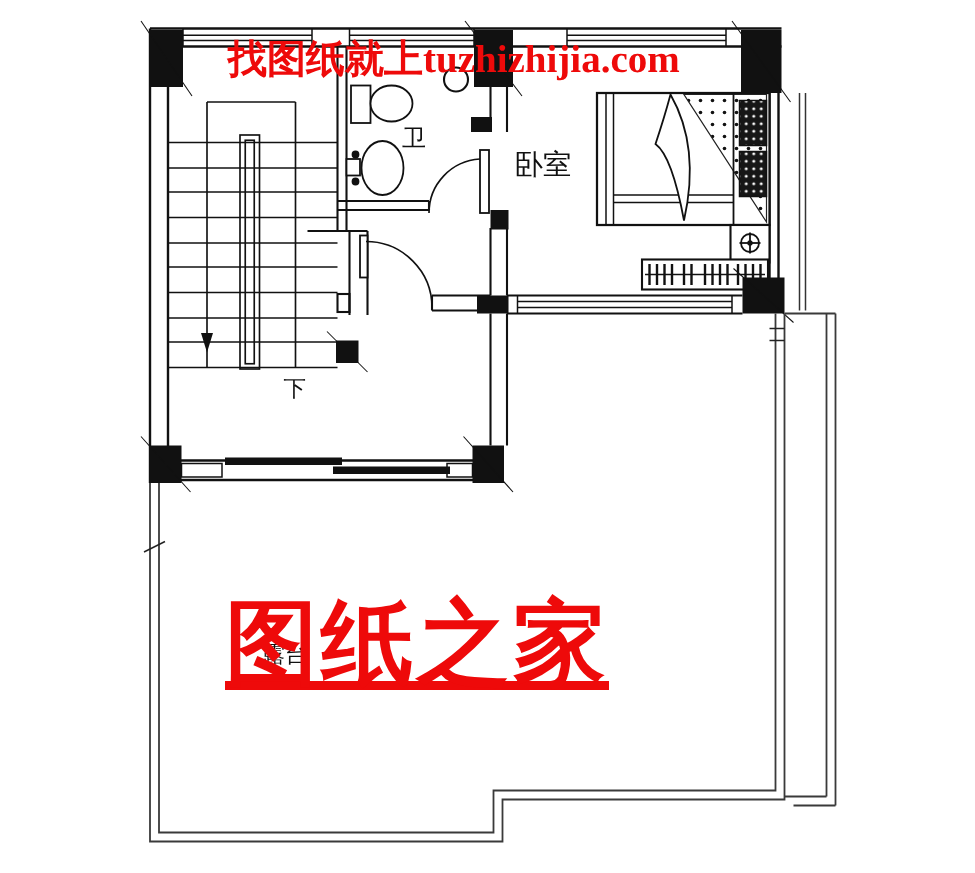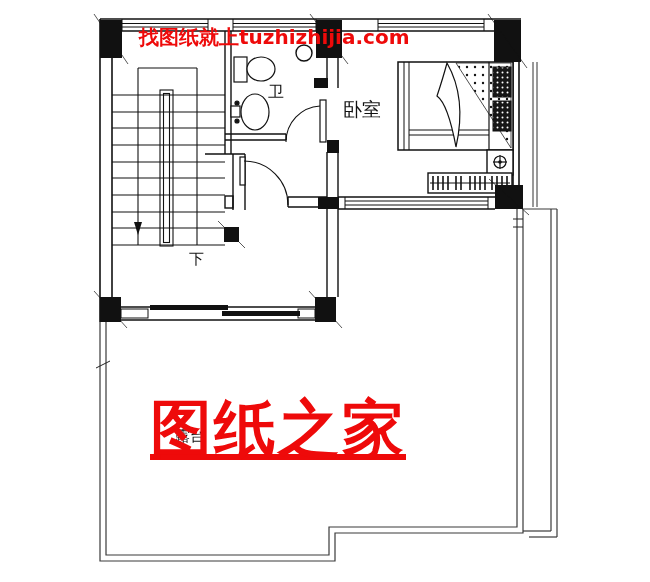--- a/index.html
+++ b/index.html
@@ -1,21 +1,21 @@
 <!DOCTYPE html>
 <html><head>
 <meta charset="utf-8">
 <style>
   html,body{margin:0;padding:0;background:#ffffff;}
   .canvas{position:relative;width:650px;height:582px;background:#ffffff;overflow:hidden;
           font-family:"Liberation Sans","DejaVu Sans",sans-serif;}
   .plan-svg{position:absolute;left:0;top:0;}
   .wm{position:absolute;color:#ee0a0a;font-weight:bold;white-space:nowrap;
       font-family:"DejaVu Sans","Liberation Sans",sans-serif;line-height:1;}
-  .wm-top{left:139px;top:27px;font-size:20px;letter-spacing:0px;}
+  .wm-top{left:152px;top:27px;font-size:26px;letter-spacing:0px;font-family:Liberation Serif, serif;}
   .wm-center{left:150px;top:398px;font-size:62px;letter-spacing:2px;text-decoration:underline;}
 </style>
 </head>
 <body>
 
 <div class="canvas">
 
 <svg class="plan-svg" width="650" height="582" viewBox="0 0 650 582">
   <defs>
     <pattern id="dots" width="8" height="8" patternUnits="userSpaceOnUse">

